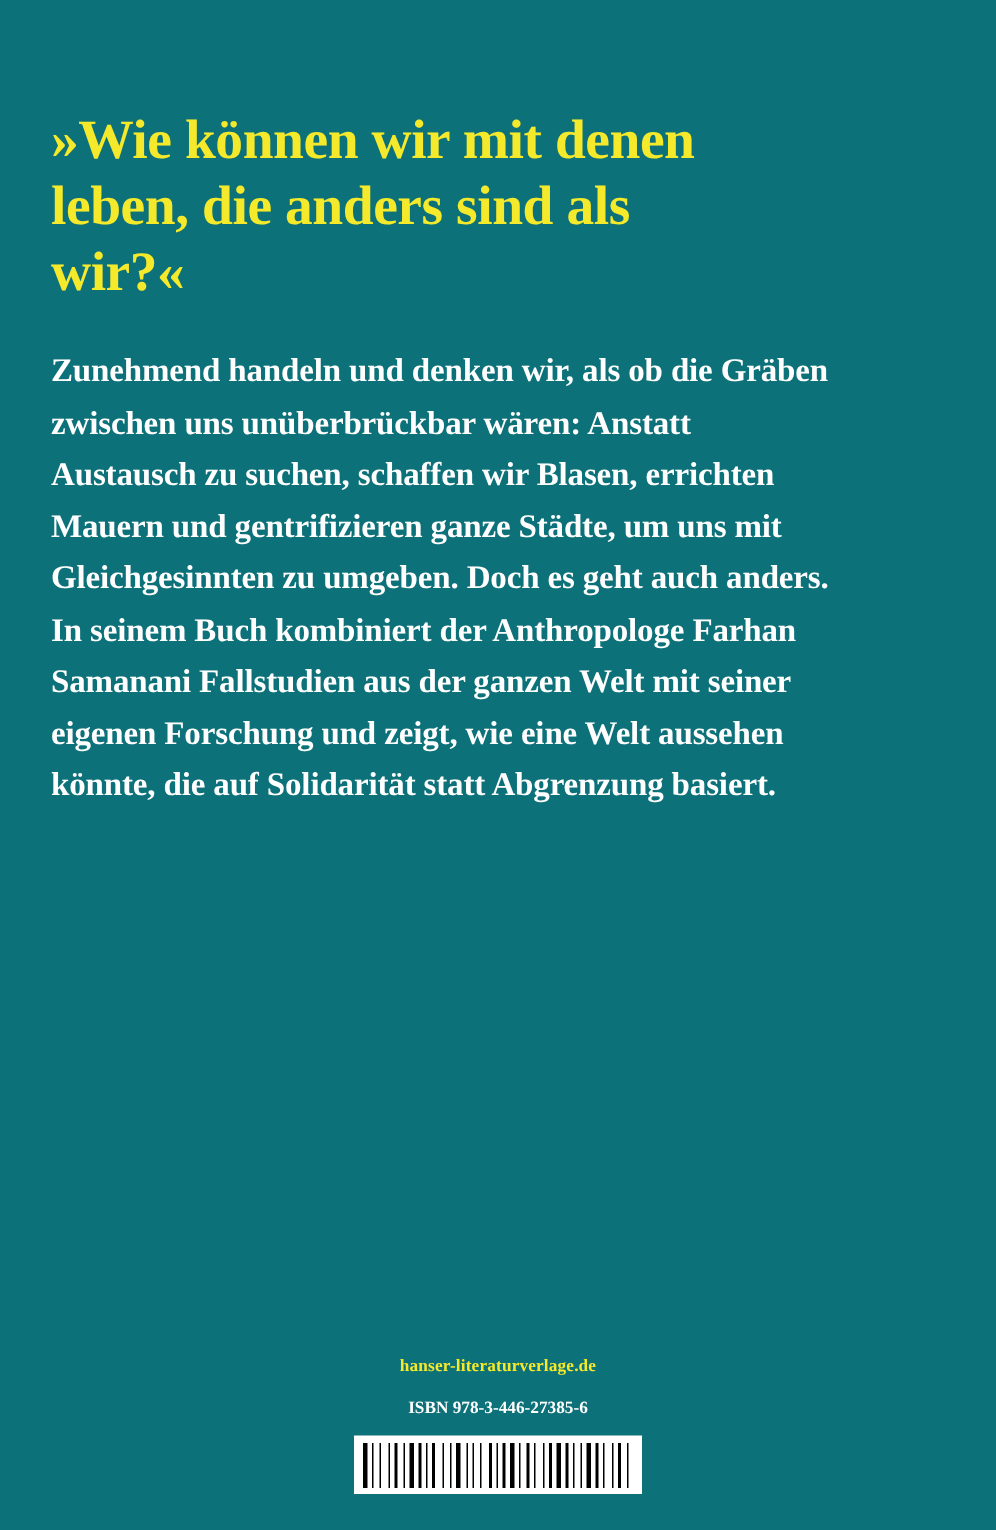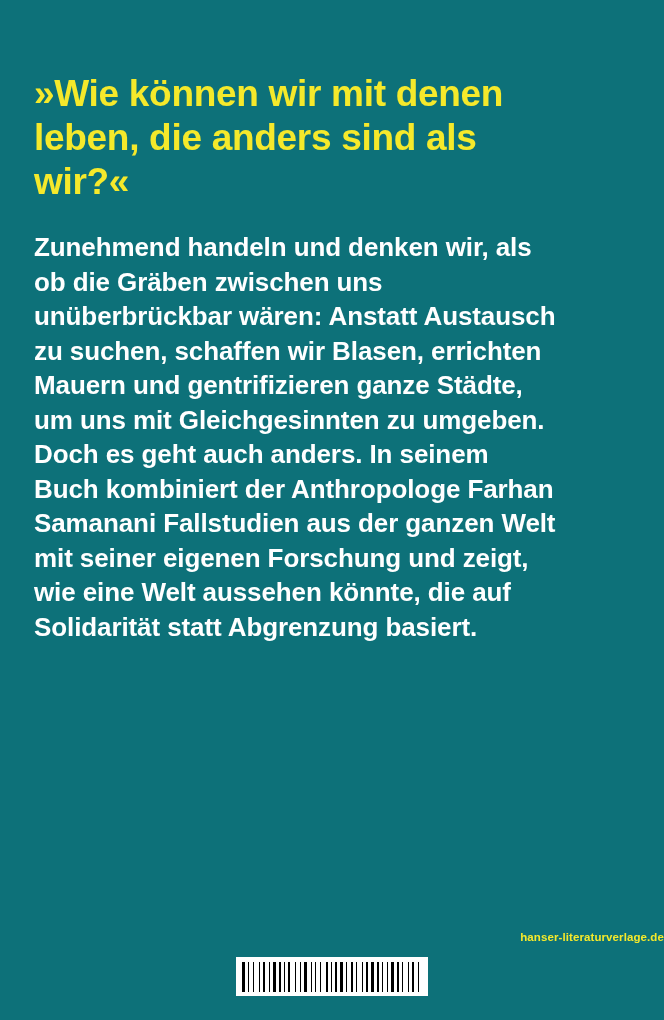--- a/index.html
+++ b/index.html
@@ -11,51 +11,52 @@
     height: 1020px;
     background: #0d7179;
     font-family: "Liberation Sans", sans-serif;
     overflow: hidden;
     position: relative;
   }
   .cover {
     position: absolute;
     inset: 0;
     background: #0d7179;
+    font-family: Liberation Serif, serif;
   }
   .content {
     position: absolute;
     left: 34px;
     top: 72px;
     width: 560px;
   }
   .headline {
     color: #f5e92b;
     font-size: 37px;
     line-height: 44px;
     font-weight: bold;
     letter-spacing: -0.3px;
     margin: 0 0 26px 0;
     max-width: 470px;
   }
   .blurb {
     color: #ffffff;
-    font-size: 26px;
+    font-size: 22px;
     line-height: 34.5px;
     font-weight: bold;
     margin: 0;
     letter-spacing: -0.1px;
     max-width: 525px;
   }
   .footer {
     position: absolute;
     left: 0;
     right: 0;
     bottom: 24px;
-    text-align: right;
+    text-align: center;
   }
   .publisher-url {
     color: #f5e92b;
     font-size: 11.5px;
     font-weight: bold;
     letter-spacing: 0.1px;
     margin-bottom: 14px;
   }
   .price-line {
     color: #ffffff;
@@ -92,20 +93,21 @@
 
 <div class="cover">
 
   <div class="content">
     <h1 class="headline">»Wie können wir mit denen leben, die anders sind als wir?«</h1>
     <p class="blurb">Zunehmend handeln und denken wir, als ob die Gräben zwischen uns unüberbrückbar wären: Anstatt Austausch zu suchen, schaffen wir Blasen, errichten Mauern und gentrifizieren ganze Städte, um uns mit Gleichgesinnten zu umgeben. Doch es geht auch anders. In seinem Buch kombiniert der Anthropologe Farhan Samanani Fallstudien aus der ganzen Welt mit seiner eigenen Forschung und zeigt, wie eine Welt aussehen könnte, die auf Solidarität statt Abgrenzung basiert.</p>
   </div>
 
   <div class="footer">
     <div class="publisher-url">hanser-literaturverlage.de</div>
+    <div class="isbn-line">ISBN 978-3-446-27385-6</div>
     <div class="barcode-wrap">
       <div class="barcode" id="barcode">
           <span class="bar" style="width: 3px;"></span>
           <span class="bar" style="width: 1px; background: transparent;"></span>
           <span class="bar" style="width: 1px;"></span>
           <span class="bar" style="width: 2px; background: transparent;"></span>
           <span class="bar" style="width: 1px;"></span>
           <span class="bar" style="width: 3px; background: transparent;"></span>
           <span class="bar" style="width: 1px;"></span>
           <span class="bar" style="width: 1px; background: transparent;"></span>

